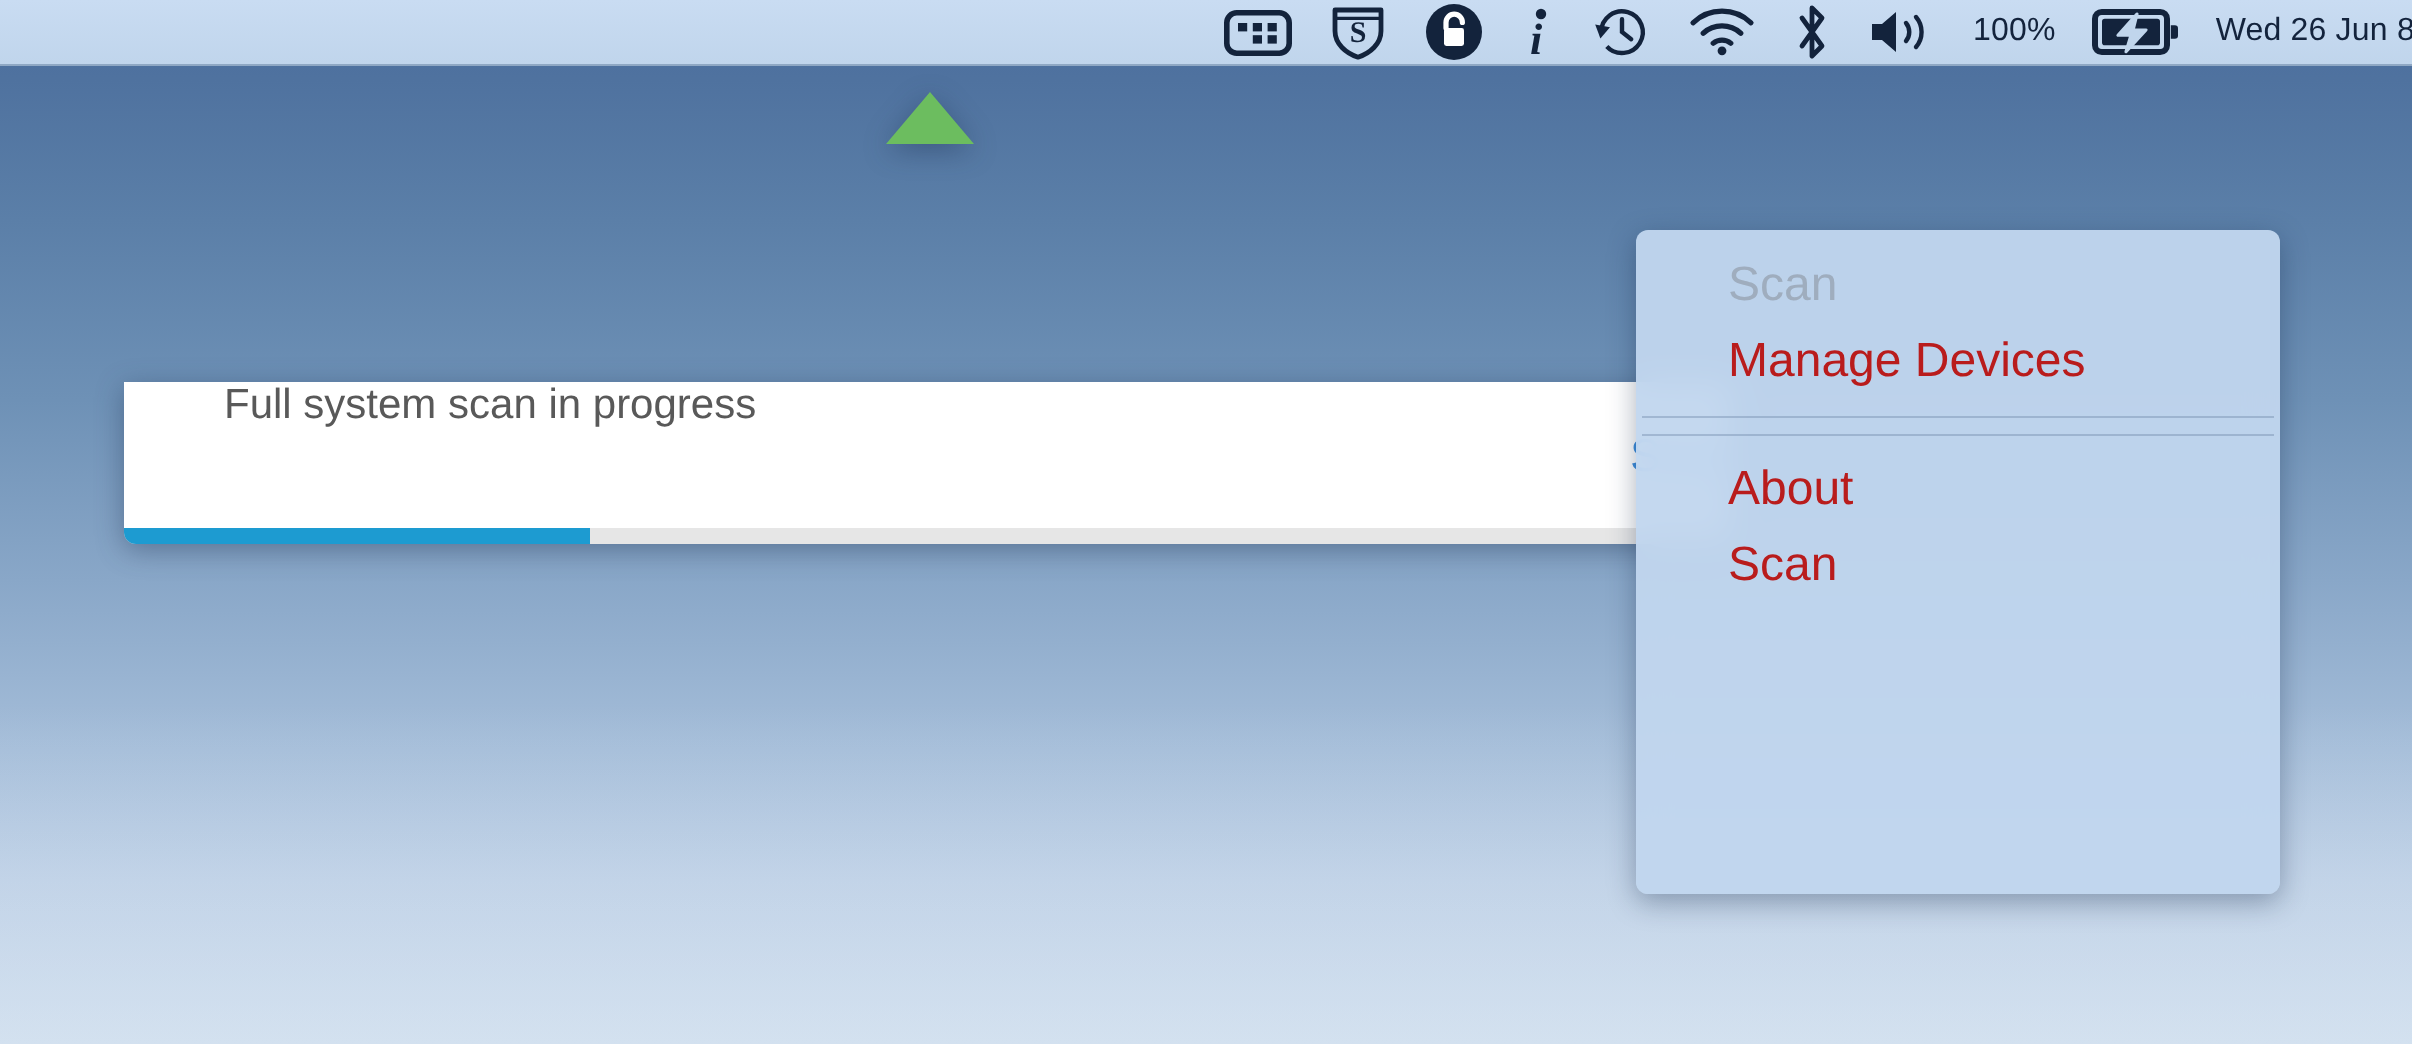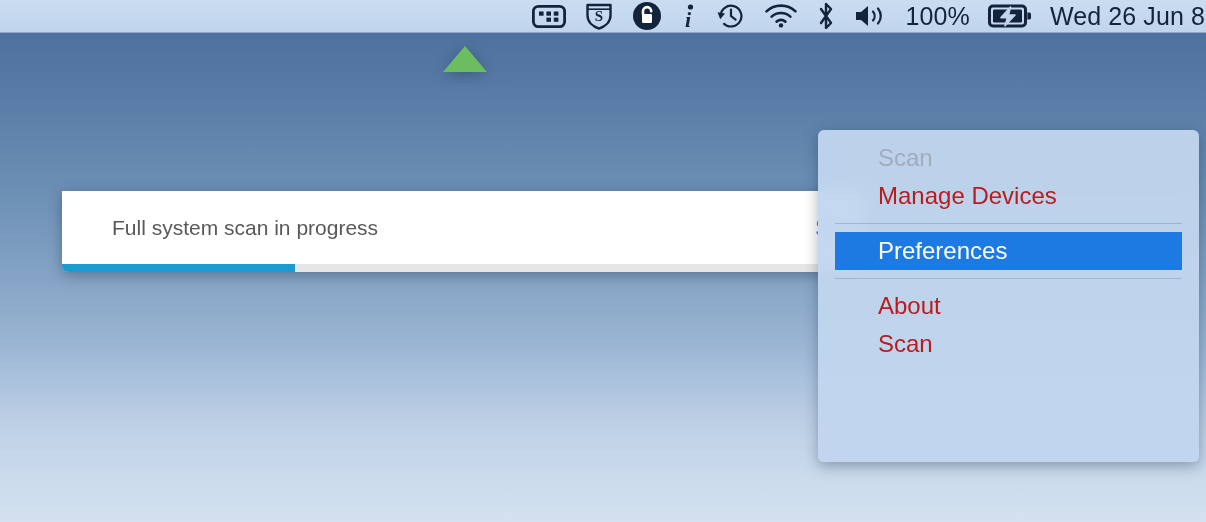--- a/index.html
+++ b/index.html
@@ -40,21 +40,21 @@
     display:flex; align-items:center;
     justify-content:flex-end;
     padding-right:0;
   }
   .mb-item{
     height:33px; display:flex; align-items:center; justify-content:center;
     color:#13233c; padding:0 9px;
   }
   .mb-item svg{ display:block; }
   .mb-text{
-    font-size:25px; color:#13233c; letter-spacing:.1px;
+    font-size:16px; color:#13233c; letter-spacing:.1px;
     white-space:nowrap;
   }
   #clock{ padding-right:0; margin-right:-6px; }
 
   
   #popover{
     position:absolute; left:62px; top:72px;
     width:803px; height:200px;
     filter:drop-shadow(0 3px 7px rgba(20,40,70,.38));
   }
@@ -88,21 +88,21 @@
     display:flex; gap:9px;
   }
   #pop-dots span{
     width:13px; height:13px; border-radius:50%;
     background:rgba(255,255,255,.82);
     display:block;
   }
   #pop-body{
     position:absolute; left:0; top:119px; width:803px; height:73px;
     background:#ffffff;
-    display:flex; align-items:center;
+    display:flex; align-items:flex-start;
   }
   #scan-status{
     margin-left:50px;
     font-size:21px; color:#595959; white-space:nowrap;
   }
   #stop-btn{
     position:absolute; left:753px; top:50%; transform:translateY(-50%);
     font-size:23px; color:#3d8fde; white-space:nowrap;
   }
   #progress-track{
@@ -111,26 +111,26 @@
     border-radius:0 0 6px 6px;
     overflow:hidden;
   }
   #progress-fill{
     height:100%; width:29.2%;
     background:#1d9bd1;
   }
 
   
   #menu{
-    position:absolute; left:818px; top:130px;
-    width:381px; height:332px;
+    position:absolute; left:818px; top:115px;
+    width:322px; height:332px;
     background:rgba(193,214,238,.95);
     border-radius:6px;
     box-shadow:0 4px 14px rgba(15,35,65,.35);
-    padding:9px 17px;
+    padding:9px 3px;
     backdrop-filter:blur(8px);
     overflow:hidden;
   }
   .mi{
     height:38px; display:flex; align-items:center;
     padding-left:43px;
     font-size:24px; color:#b91c1c;
     white-space:nowrap;
   }
   .mi.disabled{ color:#9fadbe; }
@@ -246,19 +246,18 @@
   </div>
 </div>
 
 <div id="menu">
 
   <div class="mi disabled">Scan</div>
   <div class="mi">Manage Devices</div>
 
   <div class="sep"></div>
 
-  <div class="mi selected">Preferences</div>
 
   <div class="sep"></div>
 
   <div class="mi">About</div>
   <div class="mi">Scan</div>
 </div>
 
 </body></html>

